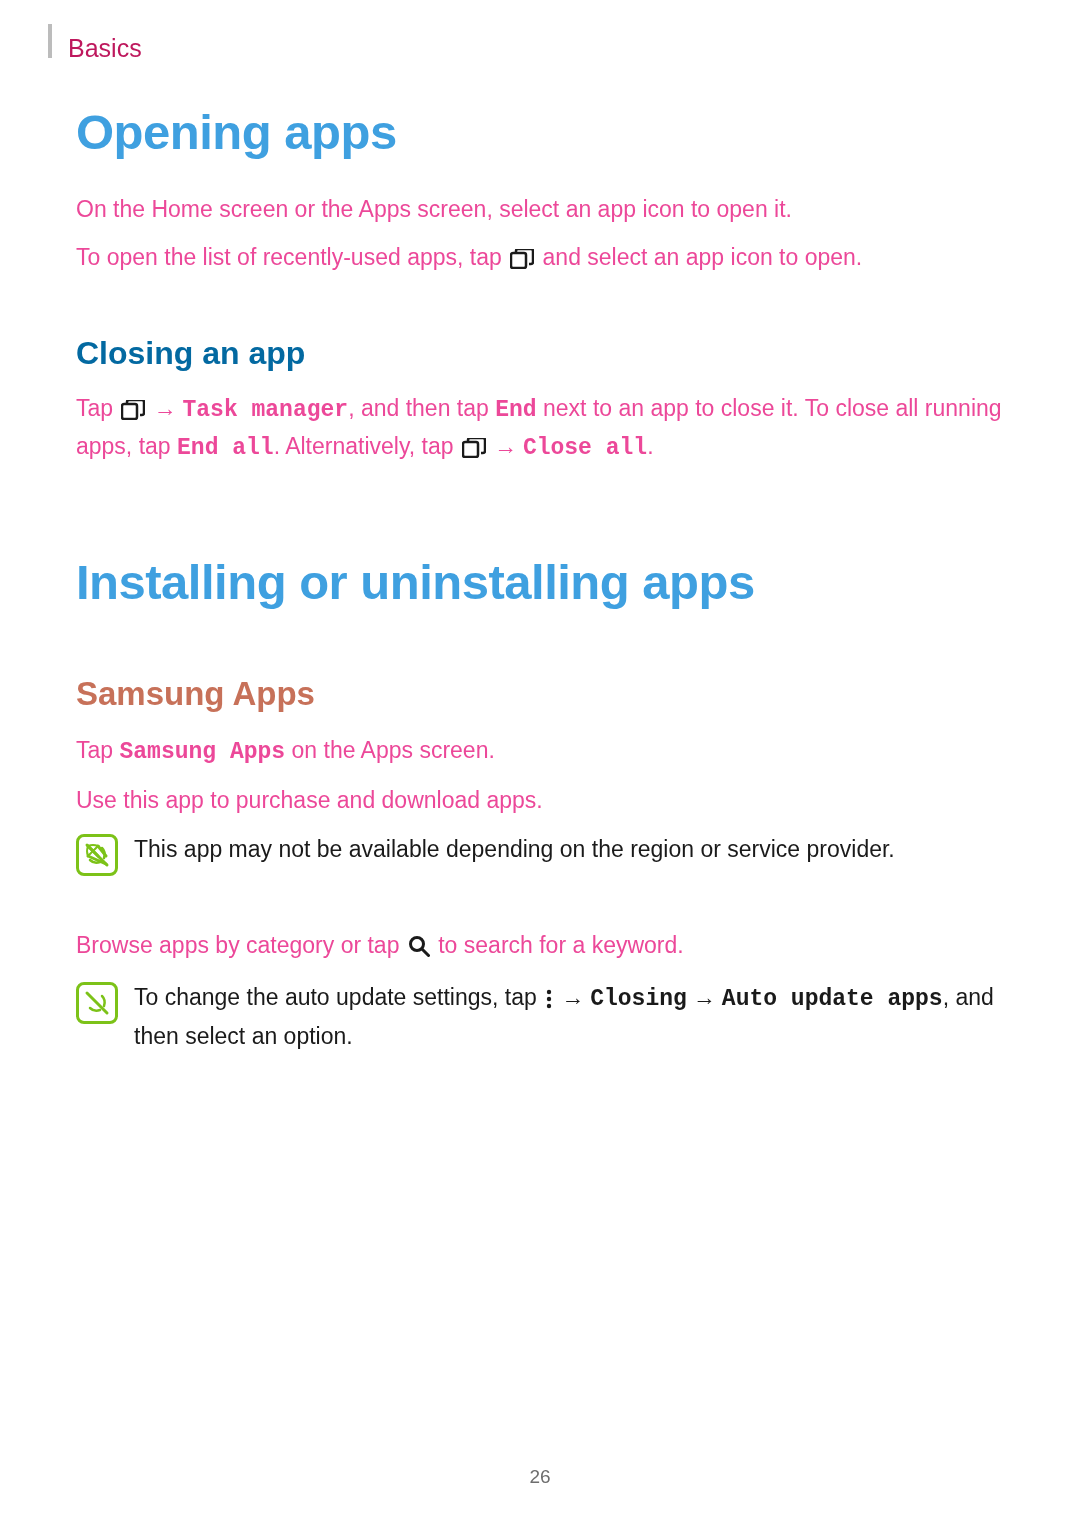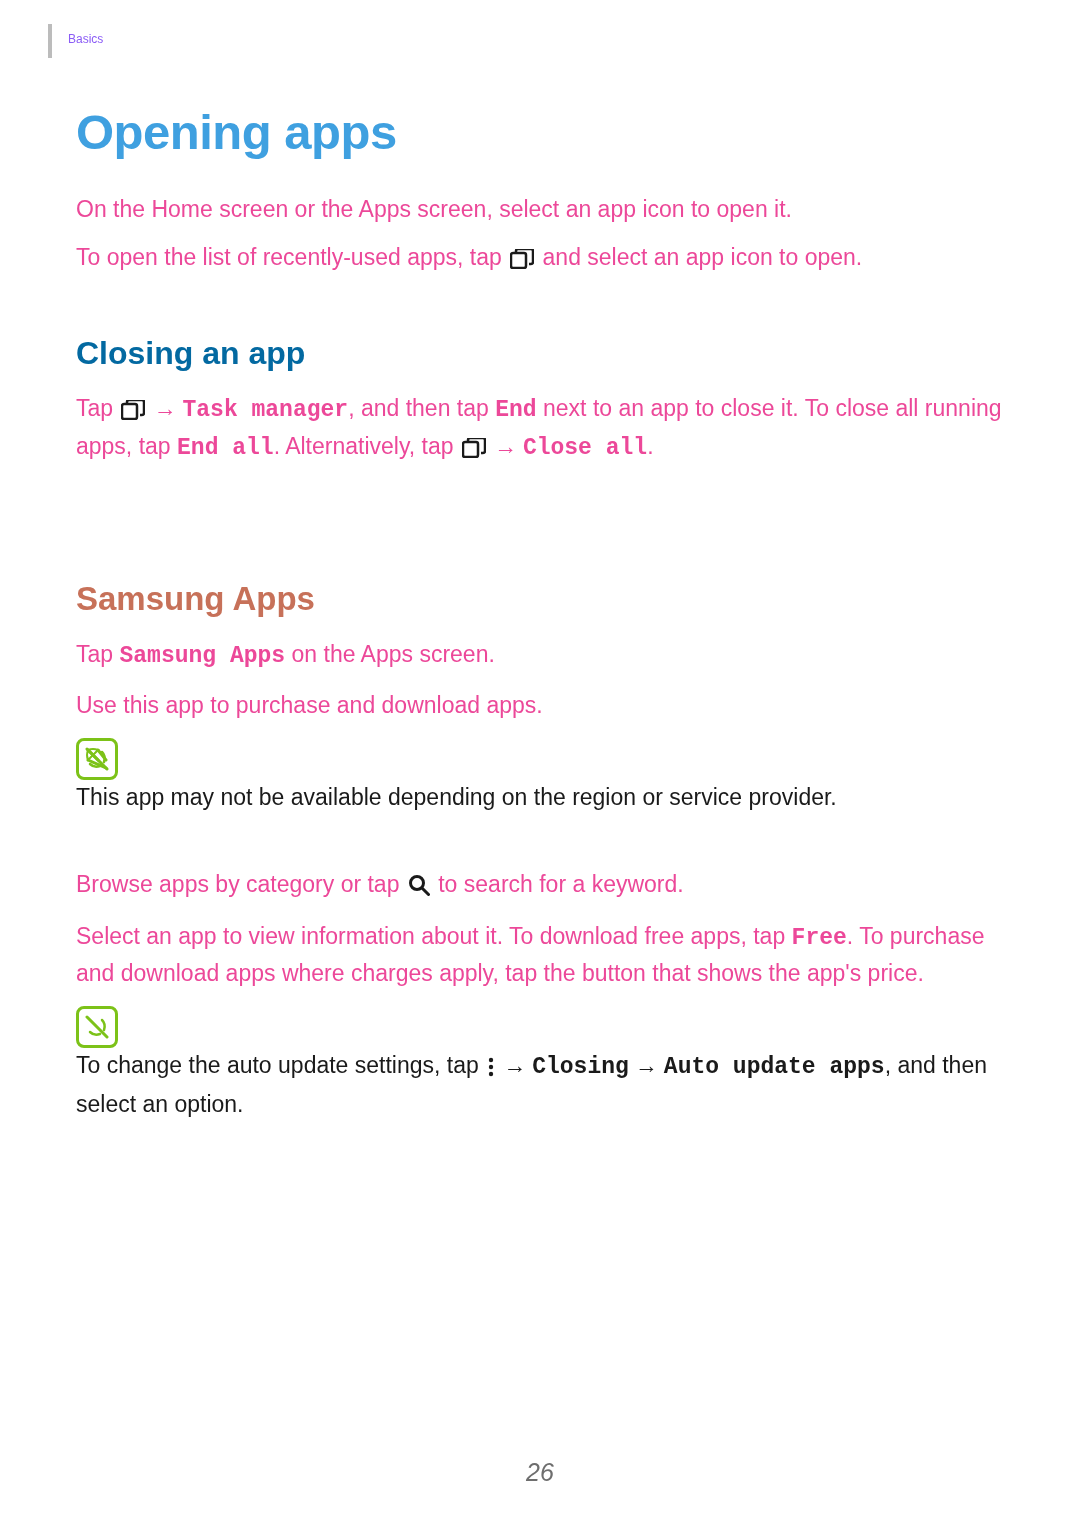--- a/index.html
+++ b/index.html
@@ -19,22 +19,22 @@
     left: 48px;
     top: 24px;
     width: 4px;
     height: 34px;
     background: #bcbcbc;
   }
   .section-label {
     position: absolute;
     left: 68px;
     top: 30px;
-    font-size: 12px;
-    color: #8b5cf6;
+    font-size: 25px;
+    color: #be185d;
   }
   .content {
     position: absolute;
     left: 68px;
     top: 96px;
     width: 944px;
     margin-left: 8px;
   }
   h1.heading-primary {
     font-size: 49px;
@@ -61,21 +61,20 @@
     color: #ec4899;
   }
   .bold { font-weight: 700; font-family: Liberation Mono, monospace; }
   .gap-big { height: 64px; }
   .gap-med { height: 36px; }
 
   .note-row {
     display: flex;
     align-items: flex-start;
     margin: 4px 0 16px 0;
-    flex-direction: column;
   }
   .note-icon {
     flex: 0 0 42px;
     height: 42px;
     margin-right: 16px;
     margin-top: 2px;
   }
   .note-icon-box {
     width: 42px; height: 42px;
     border: 3px solid #7cc218;
@@ -91,23 +90,22 @@
     vertical-align: -4px;
     margin: 0 2px;
   }
   .arrow { margin: 0 6px; }
 
   .page-number {
     position: absolute;
     left: 0; right: 0;
     bottom: 36px;
     text-align: center;
-    font-size: 25px;
+    font-size: 19px;
     color: #6e6e6e;
-    font-style: italic;
   }
 </style>
 </head>
 <body>
 
 <div class="header-rule"></div>
 <div class="section-label">Basics</div>
 
 <div class="content">
 
@@ -137,20 +135,21 @@
     </span><span class="arrow">→</span><span class="bold">Task manager</span><span>, and then tap </span><span class="bold">End</span><span> next to an app to close it. To close all running apps, tap </span><span class="bold">End all</span><span>. Alternatively, tap </span><span class="inline-icon">
       <svg width="24" height="20" viewBox="0 0 24 20">
         <rect x="1" y="4" width="15" height="15" rx="2" fill="none" stroke="#1a1a1a" stroke-width="2.5"></rect>
         <path d="M6 4 V2 a2 2 0 0 1 2 -2 h13 a2 2 0 0 1 2 2 v11 a2 2 0 0 1 -2 2 h-2" fill="none" stroke="#1a1a1a" stroke-width="2.5"></path>
       </svg>
     </span><span class="arrow">→</span><span class="bold">Close all</span><span>.</span>
   </p>
 
   <div class="gap-big"></div>
 
+  <h1 class="heading-primary">Installing or uninstalling apps</h1>
 
   <div style="height:28px;"></div>
 
   <h2 class="heading-secondary">Samsung Apps</h2>
 
   <p class="body">
     <span>Tap </span><span class="bold">Samsung Apps</span><span> on the Apps screen.</span>
   </p>
 
   <p class="body">Use this app to purchase and download apps.</p>
@@ -175,23 +174,20 @@
 
   <p class="body">
     <span>Browse apps by category or tap </span><span class="inline-icon">
       <svg width="22" height="22" viewBox="0 0 22 22">
         <circle cx="9" cy="9" r="6.5" fill="none" stroke="#1a1a1a" stroke-width="3"></circle>
         <line x1="14" y1="14" x2="20.5" y2="20.5" stroke="#1a1a1a" stroke-width="3" stroke-linecap="round"></line>
       </svg>
     </span><span> to search for a keyword.</span>
   </p>
 
-  <p class="body">
-    <span>Select an app to view information about it. To download free apps, tap </span><span class="bold">Free</span><span>. To purchase and download apps where charges apply, tap the button that shows the app's price.</span>
-  </p>
 
   <div class="note-row">
     <div class="note-icon">
       <div class="note-icon-box">
         <svg width="26" height="26" viewBox="0 0 26 26">
           <path d="M3 3 L23 23" stroke="#7cc218" stroke-width="3" stroke-linecap="round"></path>
           <path d="M6 18 Q10 22 16 20" stroke="#7cc218" stroke-width="2.5" fill="none" stroke-linecap="round"></path>
           <path d="M18 6 Q22 10 20 16" stroke="#7cc218" stroke-width="2.5" fill="none" stroke-linecap="round"></path>
         </svg>
       </div>

